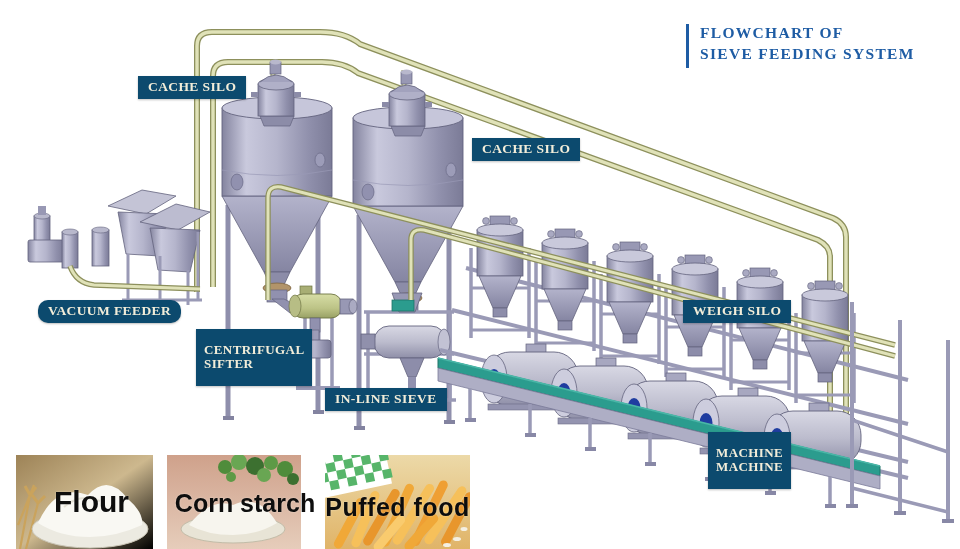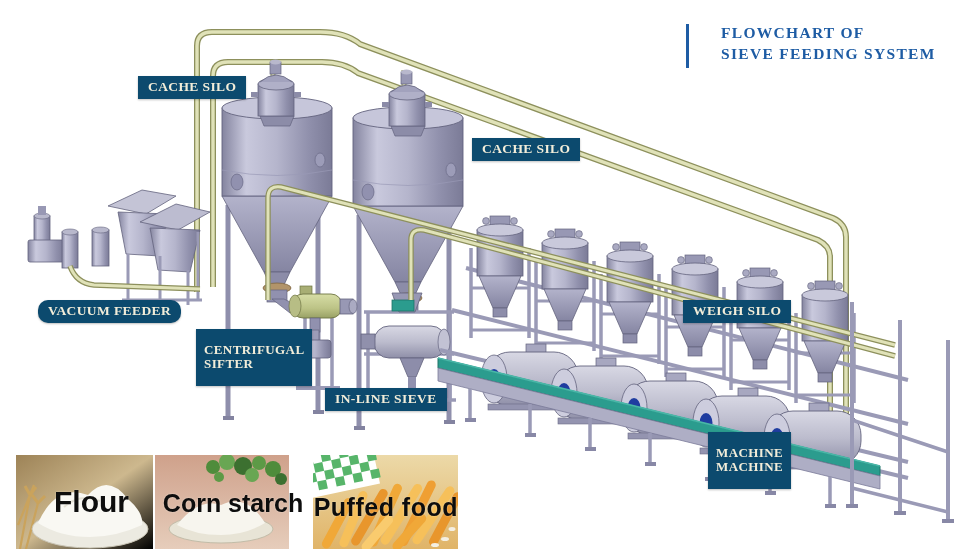--- a/index.html
+++ b/index.html
@@ -14,35 +14,35 @@
   .tag.two{padding:14px 8px;font-size:13px;}
   .tag.two span{display:block;}
   #tag-cache-silo-1{left:138px;top:76px;}
   #tag-cache-silo-2{left:472px;top:138px;}
   #tag-vacuum-feeder{left:38px;top:300px;border-radius:10px;}
   #tag-centrifugal-sifter{left:196px;top:329px;}
   #tag-in-line-sieve{left:325px;top:388px;}
   #tag-weigh-silo{left:683px;top:300px;}
   #tag-kneading-machine{left:708px;top:432px;}
   
-  .title{position:absolute;left:686px;top:22px;display:flex;align-items:flex-start;gap:21px;}
+  .title{position:absolute;left:686px;top:22px;display:flex;align-items:flex-start;}
   .title .bar{width:3px;height:44px;background:#1e5ca4;margin-right:11px;margin-top:2px;}
   .title .lines{font-family:"Liberation Serif",serif;font-weight:bold;font-size:15.5px;
                 letter-spacing:1.3px;color:#1e5ca4;line-height:21px;white-space:nowrap;}
   
   .photo-strip{position:absolute;left:16px;top:455px;height:94px;display:flex;}
   .photo{position:relative;height:94px;overflow:hidden;}
   .photo.p1{width:137px;}
-  .photo.p2{width:156px;margin-left:2px;}
+  .photo.p2{width:156px;margin-left:14px;}
   .photo.p3{width:145px;margin-left:2px;}
   .photo .cap{position:absolute;left:0;right:0;text-align:center;color:#0d0d0d;
               font-weight:bold;text-shadow:0 0 2px rgba(255,255,255,.45);}
   .p1 .cap{top:30px;font-size:30px;padding-left:14px;}
   .p2 .cap{top:34px;font-size:25px;}
-  .p3 .cap{top:38px;font-size:25px;letter-spacing:.5px;text-align:right;}
+  .p3 .cap{top:38px;font-size:25px;letter-spacing:.5px;}
 </style>
 </head>
 <body>
 
 <div class="canvas">
 
   <svg class="scene" width="960" height="549" viewBox="0 0 960 549">
     <defs>
       <linearGradient id="gBody" x1="0" y1="0" x2="1" y2="0">
         <stop offset="0" stop-color="#84849f"></stop>

